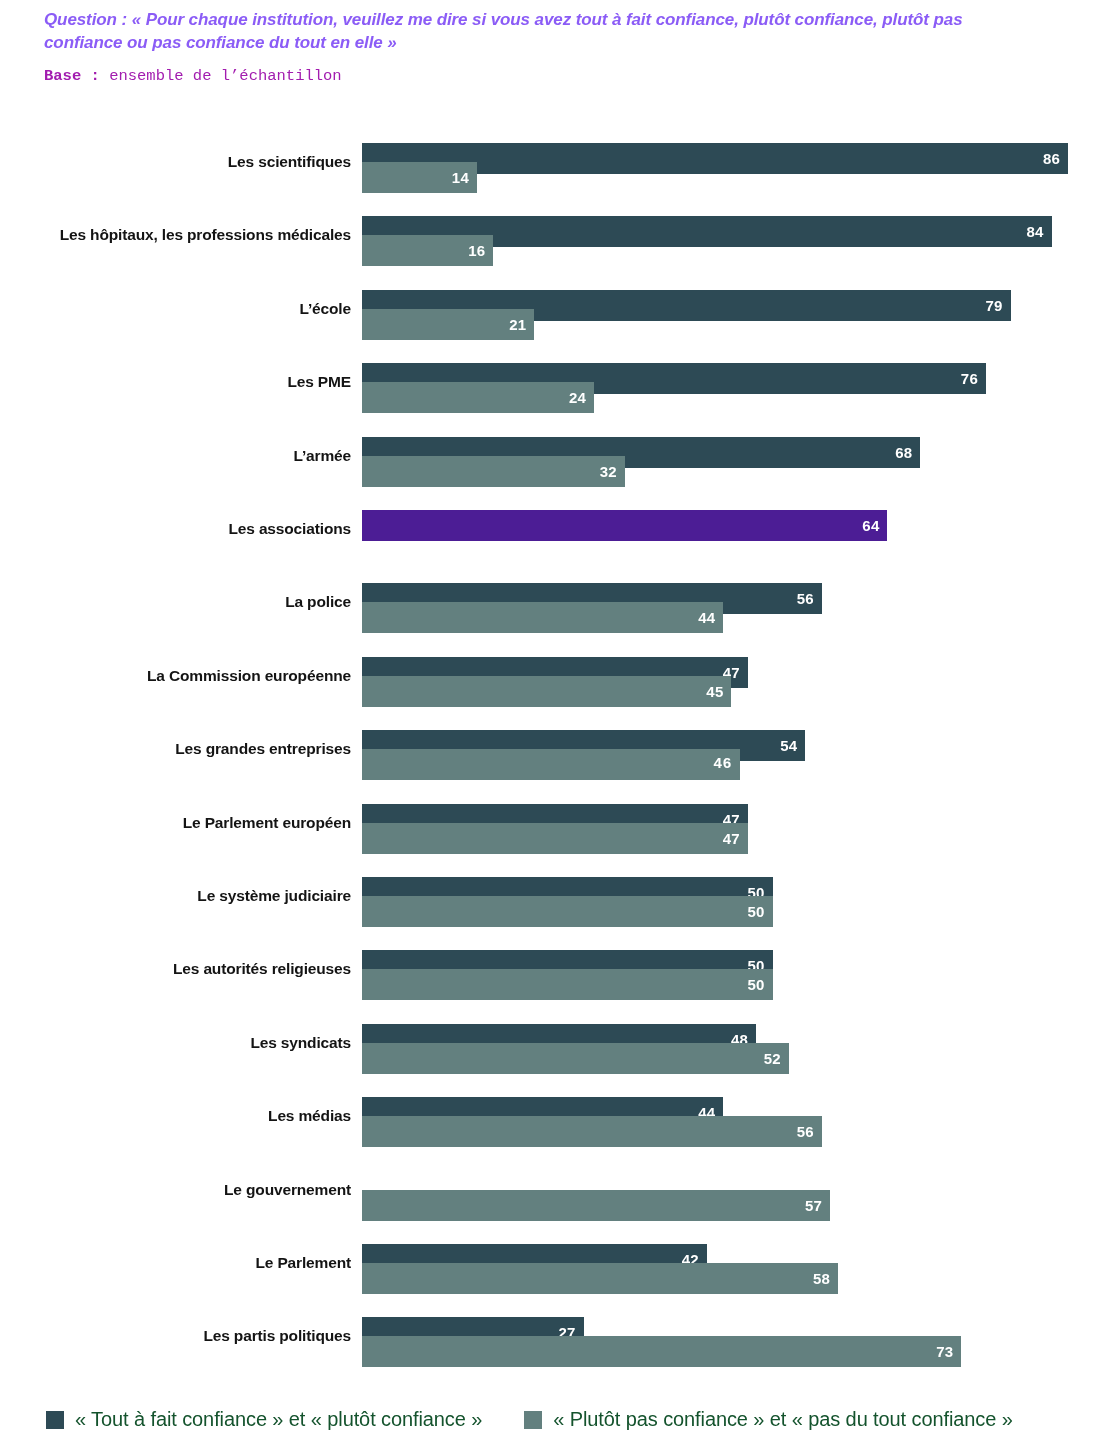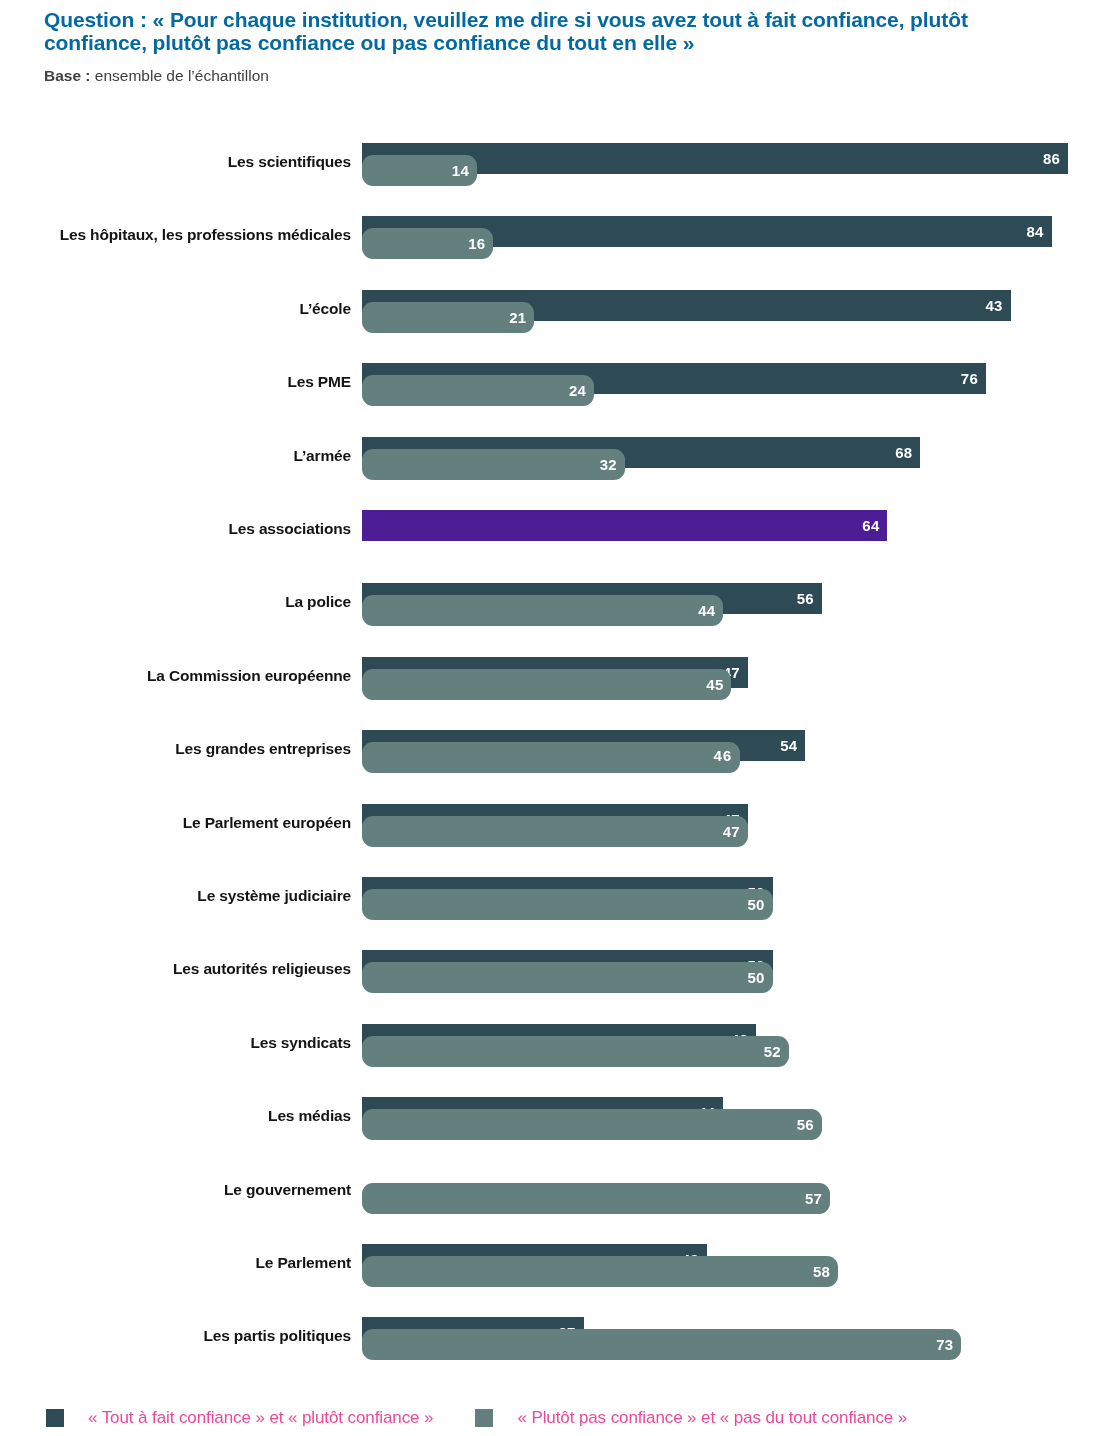--- a/index.html
+++ b/index.html
@@ -17,39 +17,41 @@
   }
 
   
   #header {
     position: absolute;
     left: 44px;
     top: 0px;
     width: 960px;
   }
   .q-line {
-    font-size: 21px;
+    font-size: 17px;
     line-height: 23px;
-    color: #0369a1;
+    color: #8b5cf6;
     letter-spacing: -0.1px;
+    font-style: italic;
   }
   .q-label {
     font-weight: bold;
   }
   .q-text {
     font-weight: 600;
   }
   #question-block {
     padding-top: 8px;
   }
   #base-block {
     padding-top: 12px;
     font-size: 15.5px;
     line-height: 20px;
-    color: #404040;
+    color: #a21caf;
+    font-family: Liberation Mono, monospace;
   }
   .base-label { font-weight: bold; }
   .base-text { font-weight: normal; }
 
   
   #chart {
     position: absolute;
     left: 0;
     top: 0;
     width: 1113px;
@@ -72,21 +74,21 @@
     white-space: nowrap;
     letter-spacing: -0.15px;
   }
   .bar {
     position: absolute;
     left: 362px;
     height: 31px;
     box-sizing: border-box;
   }
   .bar.top { top: 12px; }
-  .bar.bottom { top: 24px; border-radius: 11px; }
+  .bar.bottom { top: 31px; }
   .bar-value {
     position: absolute;
     right: 8px;
     top: 0;
     height: 31px;
     line-height: 31px;
     font-size: 15px;
     font-weight: bold;
     color: #ffffff;
     letter-spacing: 0.2px;
@@ -104,23 +106,23 @@
     display: flex;
     align-items: center;
   }
   .legend-item + .legend-item { margin-left: 42px; }
   .legend-swatch {
     width: 18px;
     height: 18px;
     flex: 0 0 auto;
   }
   .legend-text {
-    margin-left: 24px;
-    font-size: 17px;
-    color: #ec4899;
+    margin-left: 11px;
+    font-size: 20px;
+    color: #14532d;
     white-space: nowrap;
     letter-spacing: -0.1px;
   }
 </style>
 </head>
 <body>
 
 <div id="header">
   <div id="question-block" class="q-line">
     <span class="q-label">Question :</span>
@@ -147,21 +149,21 @@
       <div class="bar top" style="width: 689.64px; background: rgb(45, 74, 85);">
         <span class="bar-value">84</span>
       </div>
       <div class="bar bottom" style="width: 131.36px; background: rgb(99, 128, 127);">
         <span class="bar-value">16</span>
       </div>
     </div>
     <div class="group" style="top: 277.8px; height: 62px;">
       <div class="cat-label">L’école</div>
       <div class="bar top" style="width: 648.59px; background: rgb(45, 74, 85);">
-        <span class="bar-value">43</span>
+        <span class="bar-value">79</span>
       </div>
       <div class="bar bottom" style="width: 172.41px; background: rgb(99, 128, 127);">
         <span class="bar-value">21</span>
       </div>
     </div>
     <div class="group" style="top: 351.2px; height: 62px;">
       <div class="cat-label">Les PME</div>
       <div class="bar top" style="width: 623.96px; background: rgb(45, 74, 85);">
         <span class="bar-value">76</span>
       </div>

